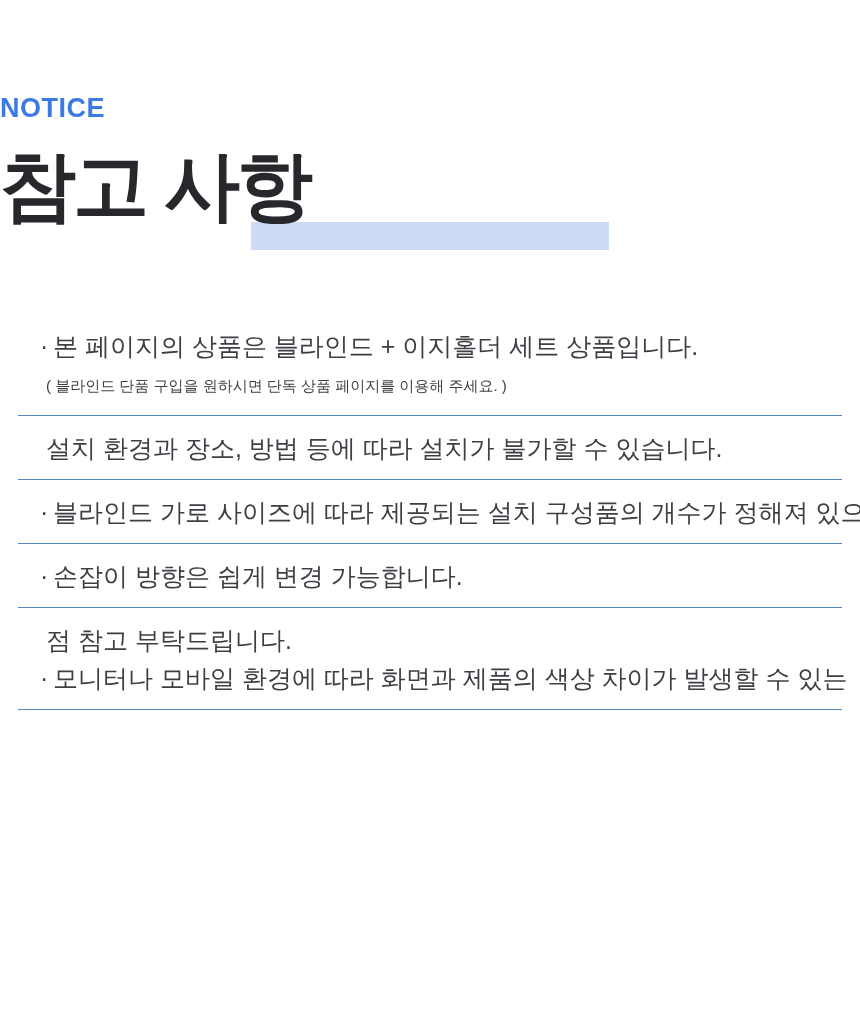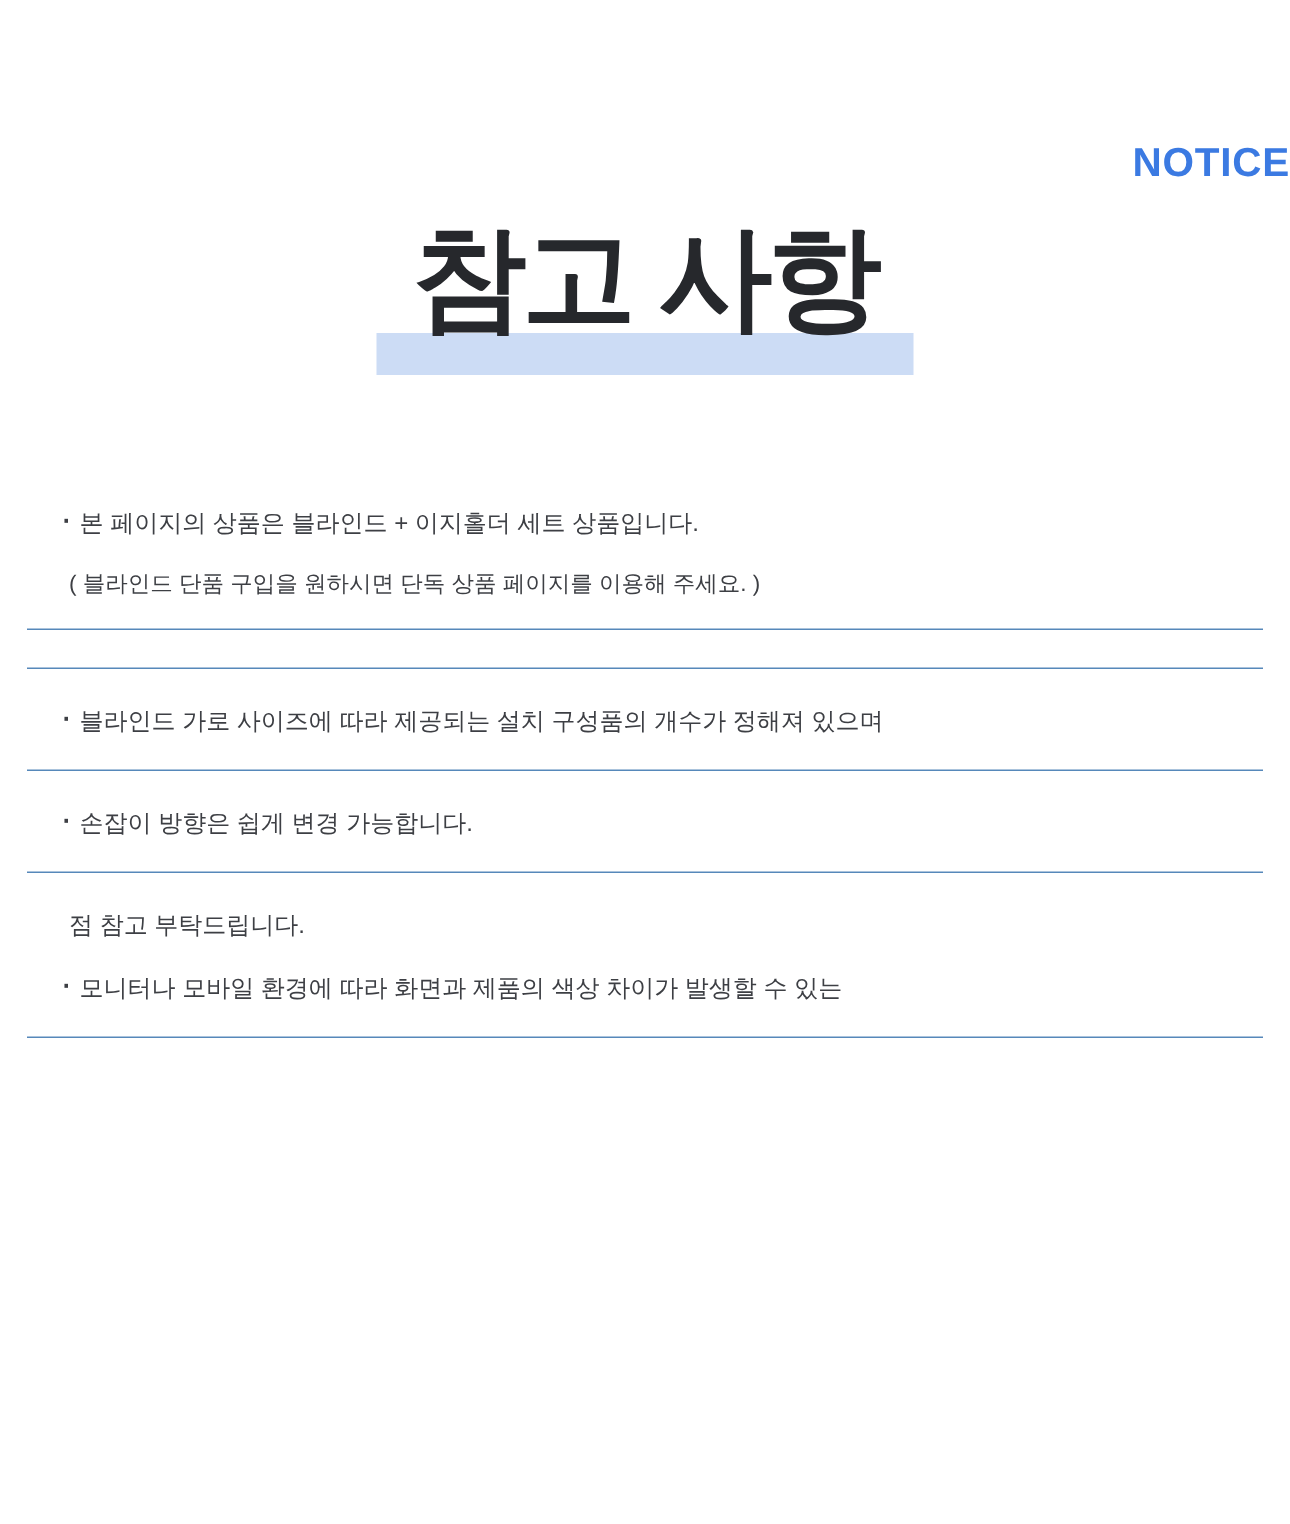--- a/index.html
+++ b/index.html
@@ -9,58 +9,59 @@
     --divider:#5688ba;
     --body-text:#3d3f44;
   }
   html,body{margin:0;padding:0;background:#ffffff;}
   body{
     width:860px;height:1016px;overflow:hidden;
     font-family:"Liberation Sans","DejaVu Sans",sans-serif;
   }
   .page{width:860px;height:1016px;background:#fff;position:relative;}
   .eyebrow{
-    padding-top:93px;text-align:right;
+    padding-top:93px;text-align:left;
     font-size:27px;line-height:31px;font-weight:700;
     letter-spacing:0.5px;color:var(--eyebrow-blue);
   }
-  .title-wrap{position:relative;margin-top:6px;height:122px;text-align:center;}
+  .title-wrap{position:relative;margin-top:6px;height:122px;text-align:left;}
   .title-bar{
     position:absolute;left:50%;transform:translateX(-50%);
     top:92px;width:358px;height:28px;background:var(--title-highlight);z-index:0;
   }
   .title-text{
     position:relative;z-index:1;display:inline-block;
     font-size:76px;line-height:112px;font-weight:800;
     letter-spacing:-3px;color:var(--title-text);white-space:nowrap;
   }
   .notes{margin:62px 18px 0 18px;}
   .note{border-bottom:1px solid var(--divider);padding:13px 0 12px 22px;}
   .line{font-size:25px;line-height:38px;color:var(--body-text);white-space:nowrap;}
   .line.cont{padding-left:6px;}
   .line.sub-line{line-height:34px;}
   .dot{display:inline-block;width:13px;}
-  .seg-main{font-size:16px;}
+  .seg-main{font-size:25px;}
   .seg-sub{font-size:15px;}
 </style>
 </head>
 <body>
 
 <div class="page">
   <div class="eyebrow">NOTICE</div>
   <div class="title-wrap">
     <span class="title-bar"></span>
     <span class="title-text">참고 사항</span>
   </div>
   <div class="notes">
       <div class="note">
         <div class="line"><span class="dot">·</span><span class="seg-main">본 페이지의 상품은 블라인드 + 이지홀더 세트 상품입니다.</span></div>
         <div class="line cont sub-line"><span class="seg-sub">( 블라인드 단품 구입을 원하시면 단독 상품 페이지를 이용해 주세요. )</span></div>
       </div>
       <div class="note">
+        <div class="line cont"><span class="seg-main">설치 환경과 장소, 방법 등에 따라 설치가 불가할 수 있습니다.</span></div>
       </div>
       <div class="note">
         <div class="line"><span class="dot">·</span><span class="seg-main">블라인드 가로 사이즈에 따라 제공되는 설치 구성품의 개수가 정해져 있으며</span></div>
       </div>
       <div class="note">
         <div class="line"><span class="dot">·</span><span class="seg-main">손잡이 방향은 쉽게 변경 가능합니다.</span></div>
       </div>
       <div class="note">
         <div class="line cont"><span class="seg-main">점 참고 부탁드립니다.</span></div>
         <div class="line"><span class="dot">·</span><span class="seg-main">모니터나 모바일 환경에 따라 화면과 제품의 색상 차이가 발생할 수 있는</span></div>

